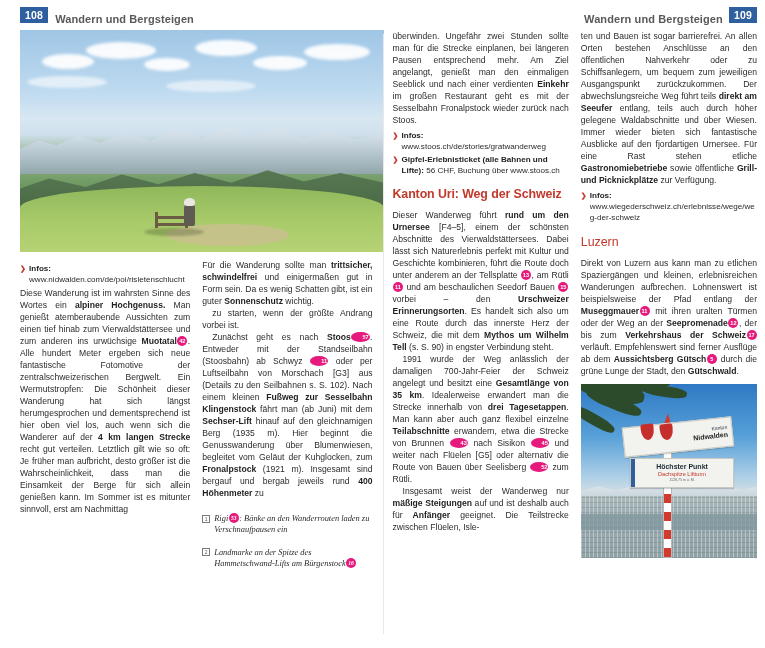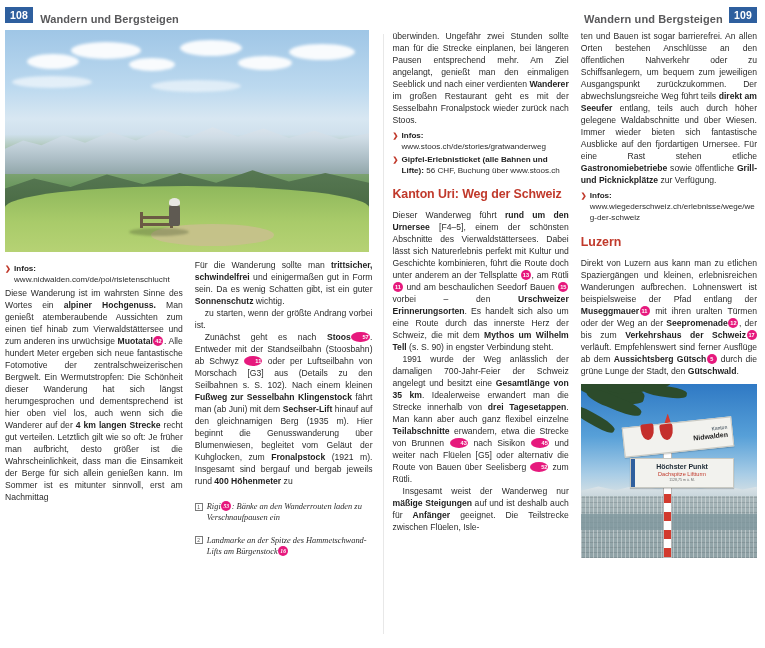--- a/index.html
+++ b/index.html
@@ -9,21 +9,21 @@
     background:#ffffff;
     font-family:"Liberation Sans", sans-serif;
     color:#231f20;
     overflow:hidden;
     position:relative;
   }
 
   
   .spread { position:absolute; inset:0; display:flex; }
   .page { position:relative; width:382.5px; height:648px; }
-  .page.left  { padding:0 10px 0 5px; }
+  .page.left  { padding:0 10px 0 20px; }
   .page.right { padding:0 8px 0 10px; }
 
   
   .runhead { height:30px; display:flex; align-items:center; }
   .runhead.l { justify-content:flex-start; }
   .runhead.r { justify-content:flex-end; }
   .folio {
     background:#2e5f9e; color:#ffffff;
     font-size:10.5px; font-weight:bold;
     padding:2.5px 5px 3px 5px;
@@ -145,21 +145,21 @@
   }
   p.body + p.body { text-indent:10px; }
   p.body.noindent { text-indent:0; }
   b, strong { font-weight:bold; color:#1f1f1f; }
 
   h2.sect {
     font-size:12.4px; line-height:15px; font-weight:bold;
     color:#c0392b; margin:11px 0 7px 0; letter-spacing:-.1px;
   }
   h3.sub {
-    font-size:12.4px; line-height:15px; font-weight:bold;
+    font-size:12.4px; line-height:15px; font-weight:normal;
     color:#c0392b; margin:11px 0 7px 0;
   }
 
   ul.infos { list-style:none; margin:4px 0 0 0; padding:0; }
   ul.infos li {
     position:relative; padding-left:9px;
     font-size:8.1px; line-height:11.2px; color:#2b2b2b;
     margin-bottom:1.5px; word-break:break-word;
   }
   ul.infos li::before {
@@ -265,21 +265,21 @@
   <div class="page right">
 
     <div class="runhead r">
       <span class="runhead-title">Wandern und Bergsteigen</span>
       <span class="folio">109</span>
     </div>
 
     <div class="cols">
 
       <div class="col">
-        <p class="body noindent"><span>überwinden. Ungefähr zwei Stunden sollte man für die Strecke einplanen, bei längeren Pausen entsprechend mehr. Am Ziel angelangt, genießt man den einmaligen Seeblick und nach einer verdienten </span><b>Wanderer</b><span> im großen Restaurant geht es mit der Sesselbahn Fronalpstock wieder zurück nach Stoos.</span></p>
+        <p class="body noindent"><span>überwinden. Ungefähr zwei Stunden sollte man für die Strecke einplanen, bei längeren Pausen entsprechend mehr. Am Ziel angelangt, genießt man den einmaligen Seeblick und nach einer verdienten </span><b>Einkehr</b><span> im großen Restaurant geht es mit der Sesselbahn Fronalpstock wieder zurück nach Stoos.</span></p>
 
         <ul class="infos">
           <li><b>Infos:</b><span> www.stoos.ch/de/stories/gratwanderweg</span></li>
           <li><b>Gipfel-Erlebnisticket (alle Bahnen und Lifte):</b><span> 56 CHF, Buchung über www.stoos.ch</span></li>
         </ul>
 
         <h2 class="sect">Kanton Uri: Weg der Schweiz</h2>
 
         <p class="body noindent"><span>Dieser Wanderweg führt </span><b>rund um den Urnersee</b><span> [F4–5], einem der schönsten Abschnitte des Vierwaldstättersees. Dabei lässt sich Naturerlebnis perfekt mit Kultur und Geschichte kombinieren, führt die Route doch unter anderem an der Tellsplatte </span><span class="badge">13</span><span>, am Rütli </span><span class="badge">11</span><span> und am beschaulichen Seedorf Bauen </span><span class="badge">15</span><span> vorbei – den </span><b>Urschweizer Erinnerungsorten</b><span>. Es handelt sich also um eine Route durch das innerste Herz der Schweiz, die mit dem </span><b>Mythos um Wilhelm Tell</b><span> (s. S. 90) in engster Verbindung steht.</span></p>
 

